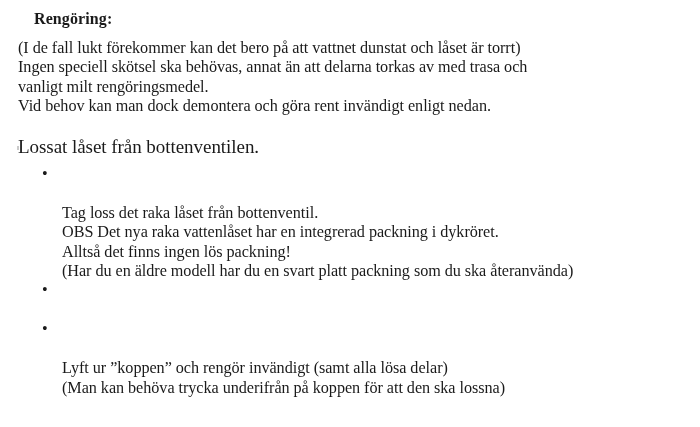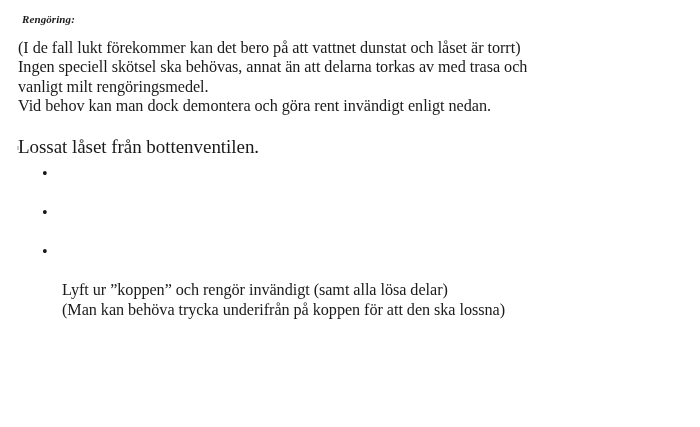--- a/index.html
+++ b/index.html
@@ -38,25 +38,24 @@
 
   .content {
     position: absolute;
     left: 18px;
     top: 8px;
     width: 672px;
   }
 
   .doc-title {
     font-weight: bold;
-    font-style: italic;
-    font-size: 11px;
+    font-size: 16px;
     line-height: 22px;
     letter-spacing: .1px;
-    margin: 0 0 9px 4px;
+    margin: 0 0 9px 16px;
   }
 
   .para {
     font-size: 16.2px;
     line-height: 19.4px;
     margin: 0;
     white-space: pre-line;
     letter-spacing: -.05px;
   }
 
@@ -107,20 +106,24 @@
 Ingen speciell skötsel ska behövas, annat än att delarna torkas av med trasa och
 vanligt milt rengöringsmedel.
 Vid behov kan man dock demontera och göra rent invändigt enligt nedan.</p>
 
     <p class="lead">Lossat låset från bottenventilen.</p>
 
     <ul class="bullet-list">
 
       <li class="bullet-item">
         <span class="dot">•</span>
+        <span class="txt">Tag loss det raka låset från bottenventil.
+OBS Det nya raka vattenlåset har en integrerad packning i dykröret.
+Alltså det finns ingen lös packning!
+(Har du en äldre modell har du en svart platt packning som du ska återanvända)</span>
       </li>
 
       <li class="bullet-item">
         <span class="dot">•</span>
       </li>
 
       <li class="bullet-item">
         <span class="dot">•</span>
         <span class="txt">Lyft ur ”koppen” och rengör invändigt (samt alla lösa delar)
 (Man kan behöva trycka underifrån på koppen för att den ska lossna)</span>

